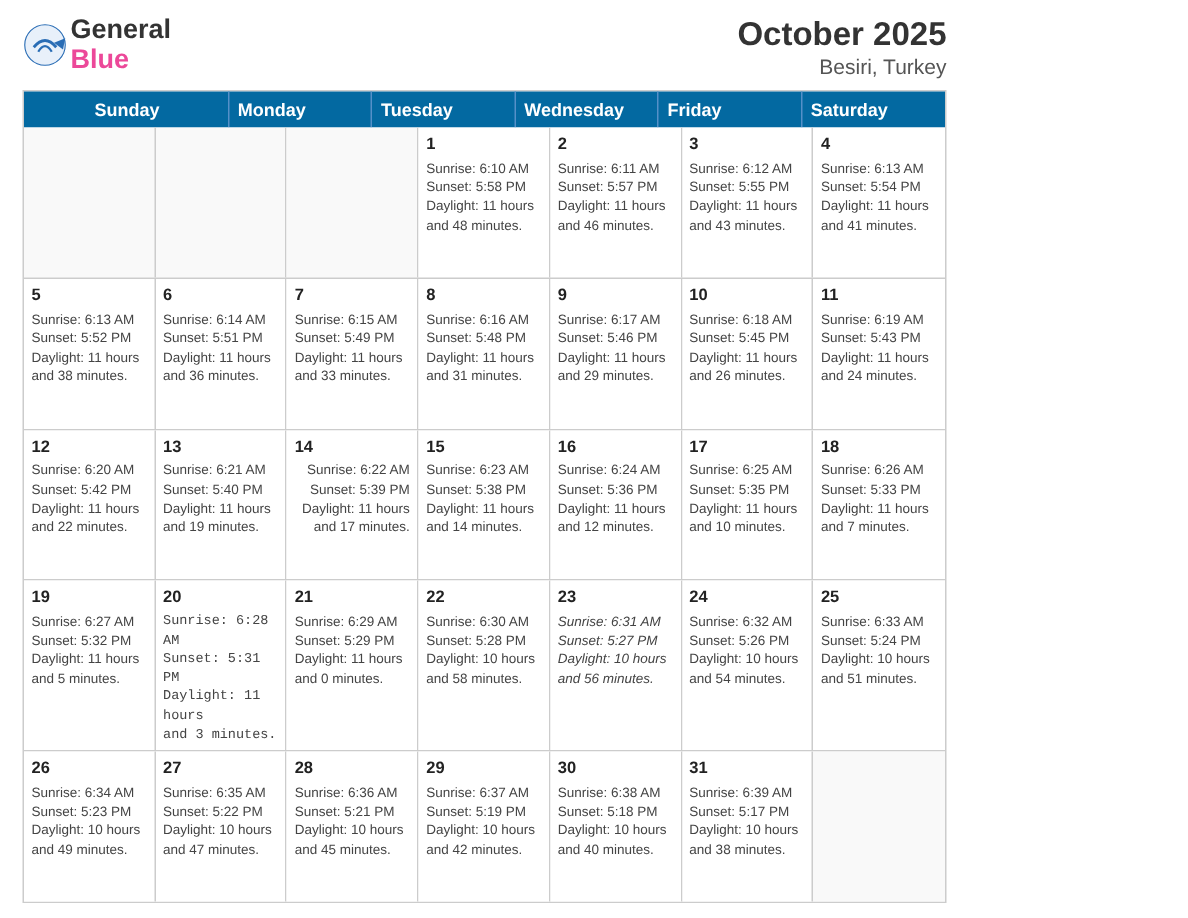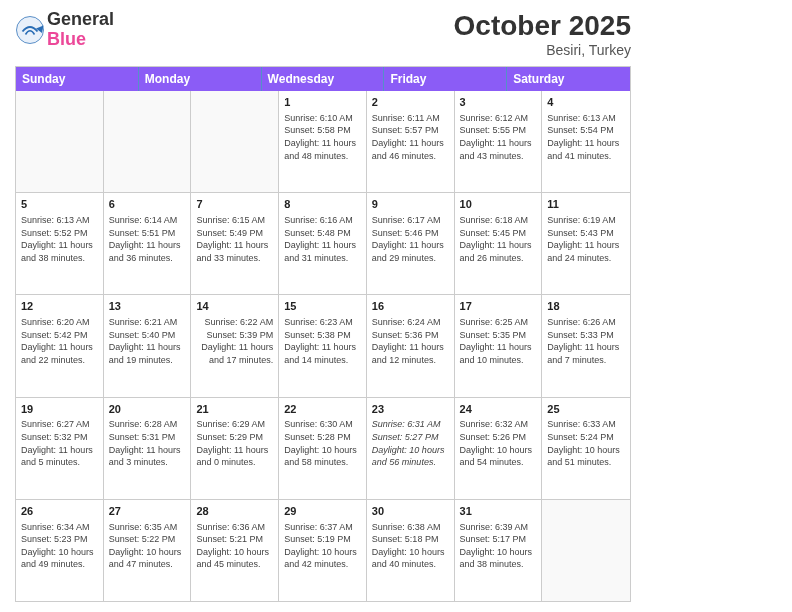--- a/index.html
+++ b/index.html
@@ -44,38 +44,39 @@
     }
     .logo-icon {
       width: 30px;
       height: 30px;
       margin-right: 2px;
     }
     .title-block {
       text-align: right;
     }
     .month-title {
-      font-size: 28px;
+      font-size: 22px;
       font-weight: bold;
       color: #333;
     }
     .location {
       font-size: 14px;
       color: #555;
     }
     .calendar {
       flex: 1;
       display: flex;
       flex-direction: column;
       border: 1px solid #ccc;
     }
     .cal-header {
       display: grid;
-      grid-template-columns: repeat(5, 1fr);
-      background: #8b5cf6;
+      grid-template-columns: repeat(6, 1fr);
+      background: #0369a1;
+      padding-left: 41px;
     }
     .cal-header-cell {
       color: #fff;
       font-weight: bold;
       font-size: 12px;
       padding: 5px 6px;
       border-right: 1px solid #5590c8;
       text-align: left;
     }
     .cal-header-cell:last-child { border-right: none; }
@@ -134,20 +135,21 @@
     <div class="title-block">
       <div class="month-title">October 2025</div>
       <div class="location">Besiri, Turkey</div>
     </div>
   </div>
 
   <div class="calendar">
     <div class="cal-header">
     <div class="cal-header-cell">Sunday</div>
         <div class="cal-header-cell">Monday</div>
+        <div class="cal-header-cell">Tuesday</div>
         <div class="cal-header-cell">Wednesday</div>
         <div class="cal-header-cell">Friday</div>
         <div class="cal-header-cell">Saturday</div>
       </div>
     <div class="cal-body">
     <div class="cal-row">
           <div class="cal-cell empty"></div>
           <div class="cal-cell empty"></div>
           <div class="cal-cell empty"></div>
           <div class="cal-cell">
@@ -284,21 +286,21 @@
         <div class="cal-row">
           <div class="cal-cell">
             <div class="day-num">19</div>
             <div class="cell-text" style="white-space: pre-line;">Sunrise: 6:27 AM
 Sunset: 5:32 PM
 Daylight: 11 hours
 and 5 minutes.</div>
           </div>
           <div class="cal-cell">
             <div class="day-num">20</div>
-            <div class="cell-text" style="white-space: pre-line;">Sunrise: 6:28 AM
+            <div class="cell-text" style="white-space: pre-line; font-family: Liberation Mono, monospace;">Sunrise: 6:28 AM
 Sunset: 5:31 PM
 Daylight: 11 hours
 and 3 minutes.</div>
           </div>
           <div class="cal-cell">
             <div class="day-num">21</div>
             <div class="cell-text" style="white-space: pre-line;">Sunrise: 6:29 AM
 Sunset: 5:29 PM
 Daylight: 11 hours
 and 0 minutes.</div>

